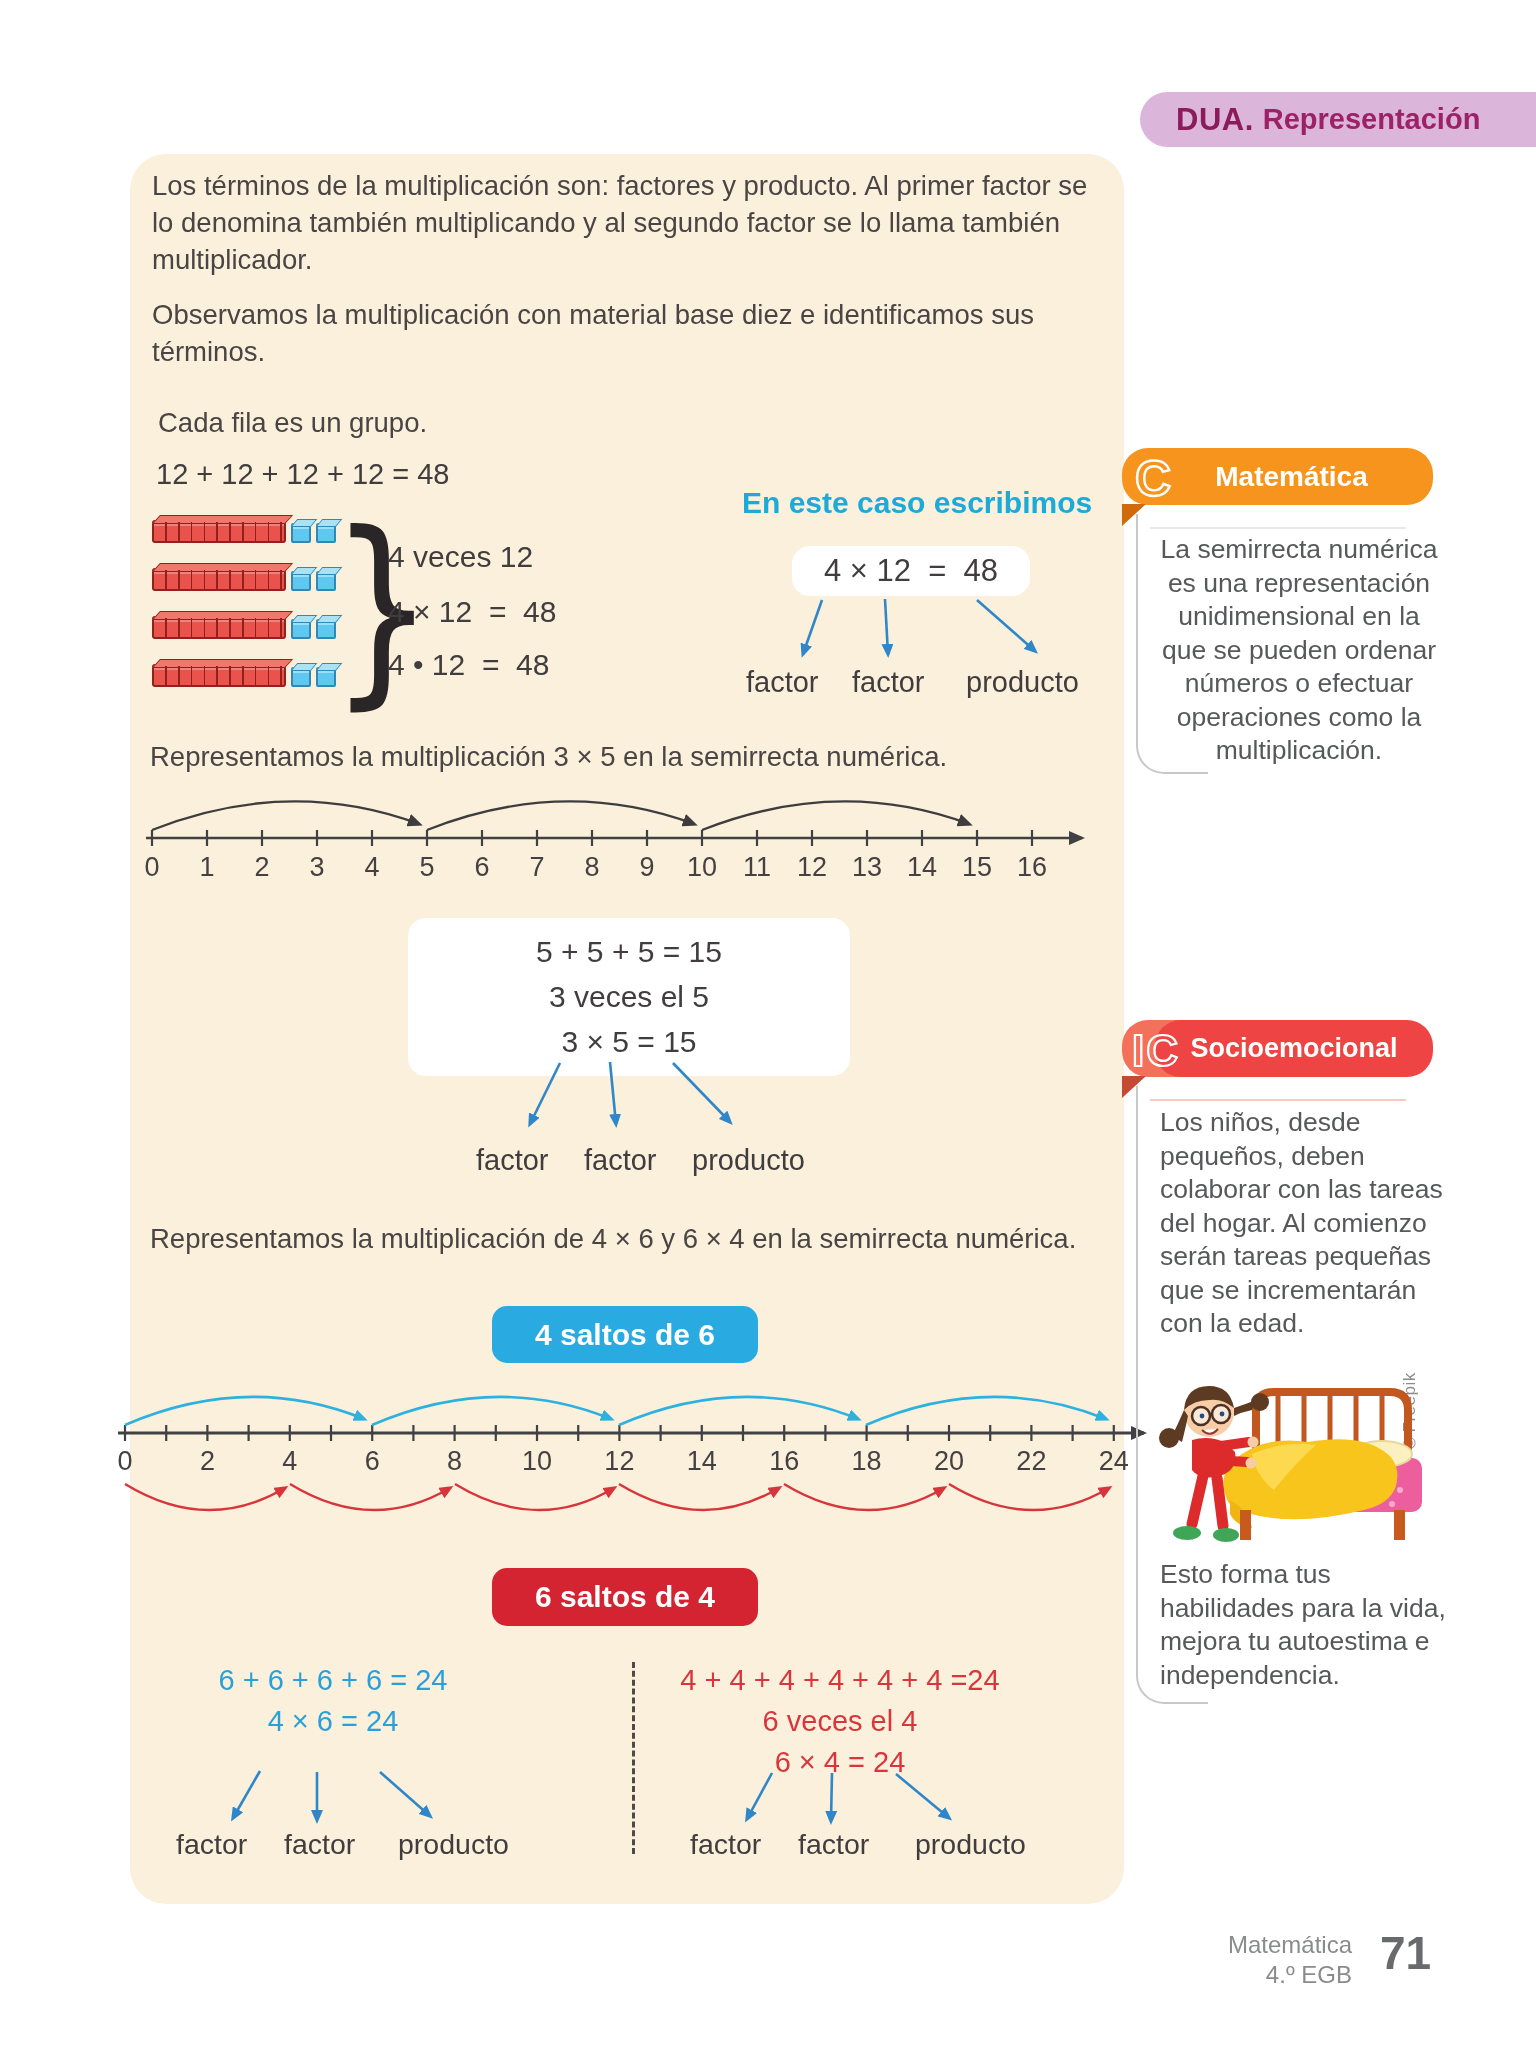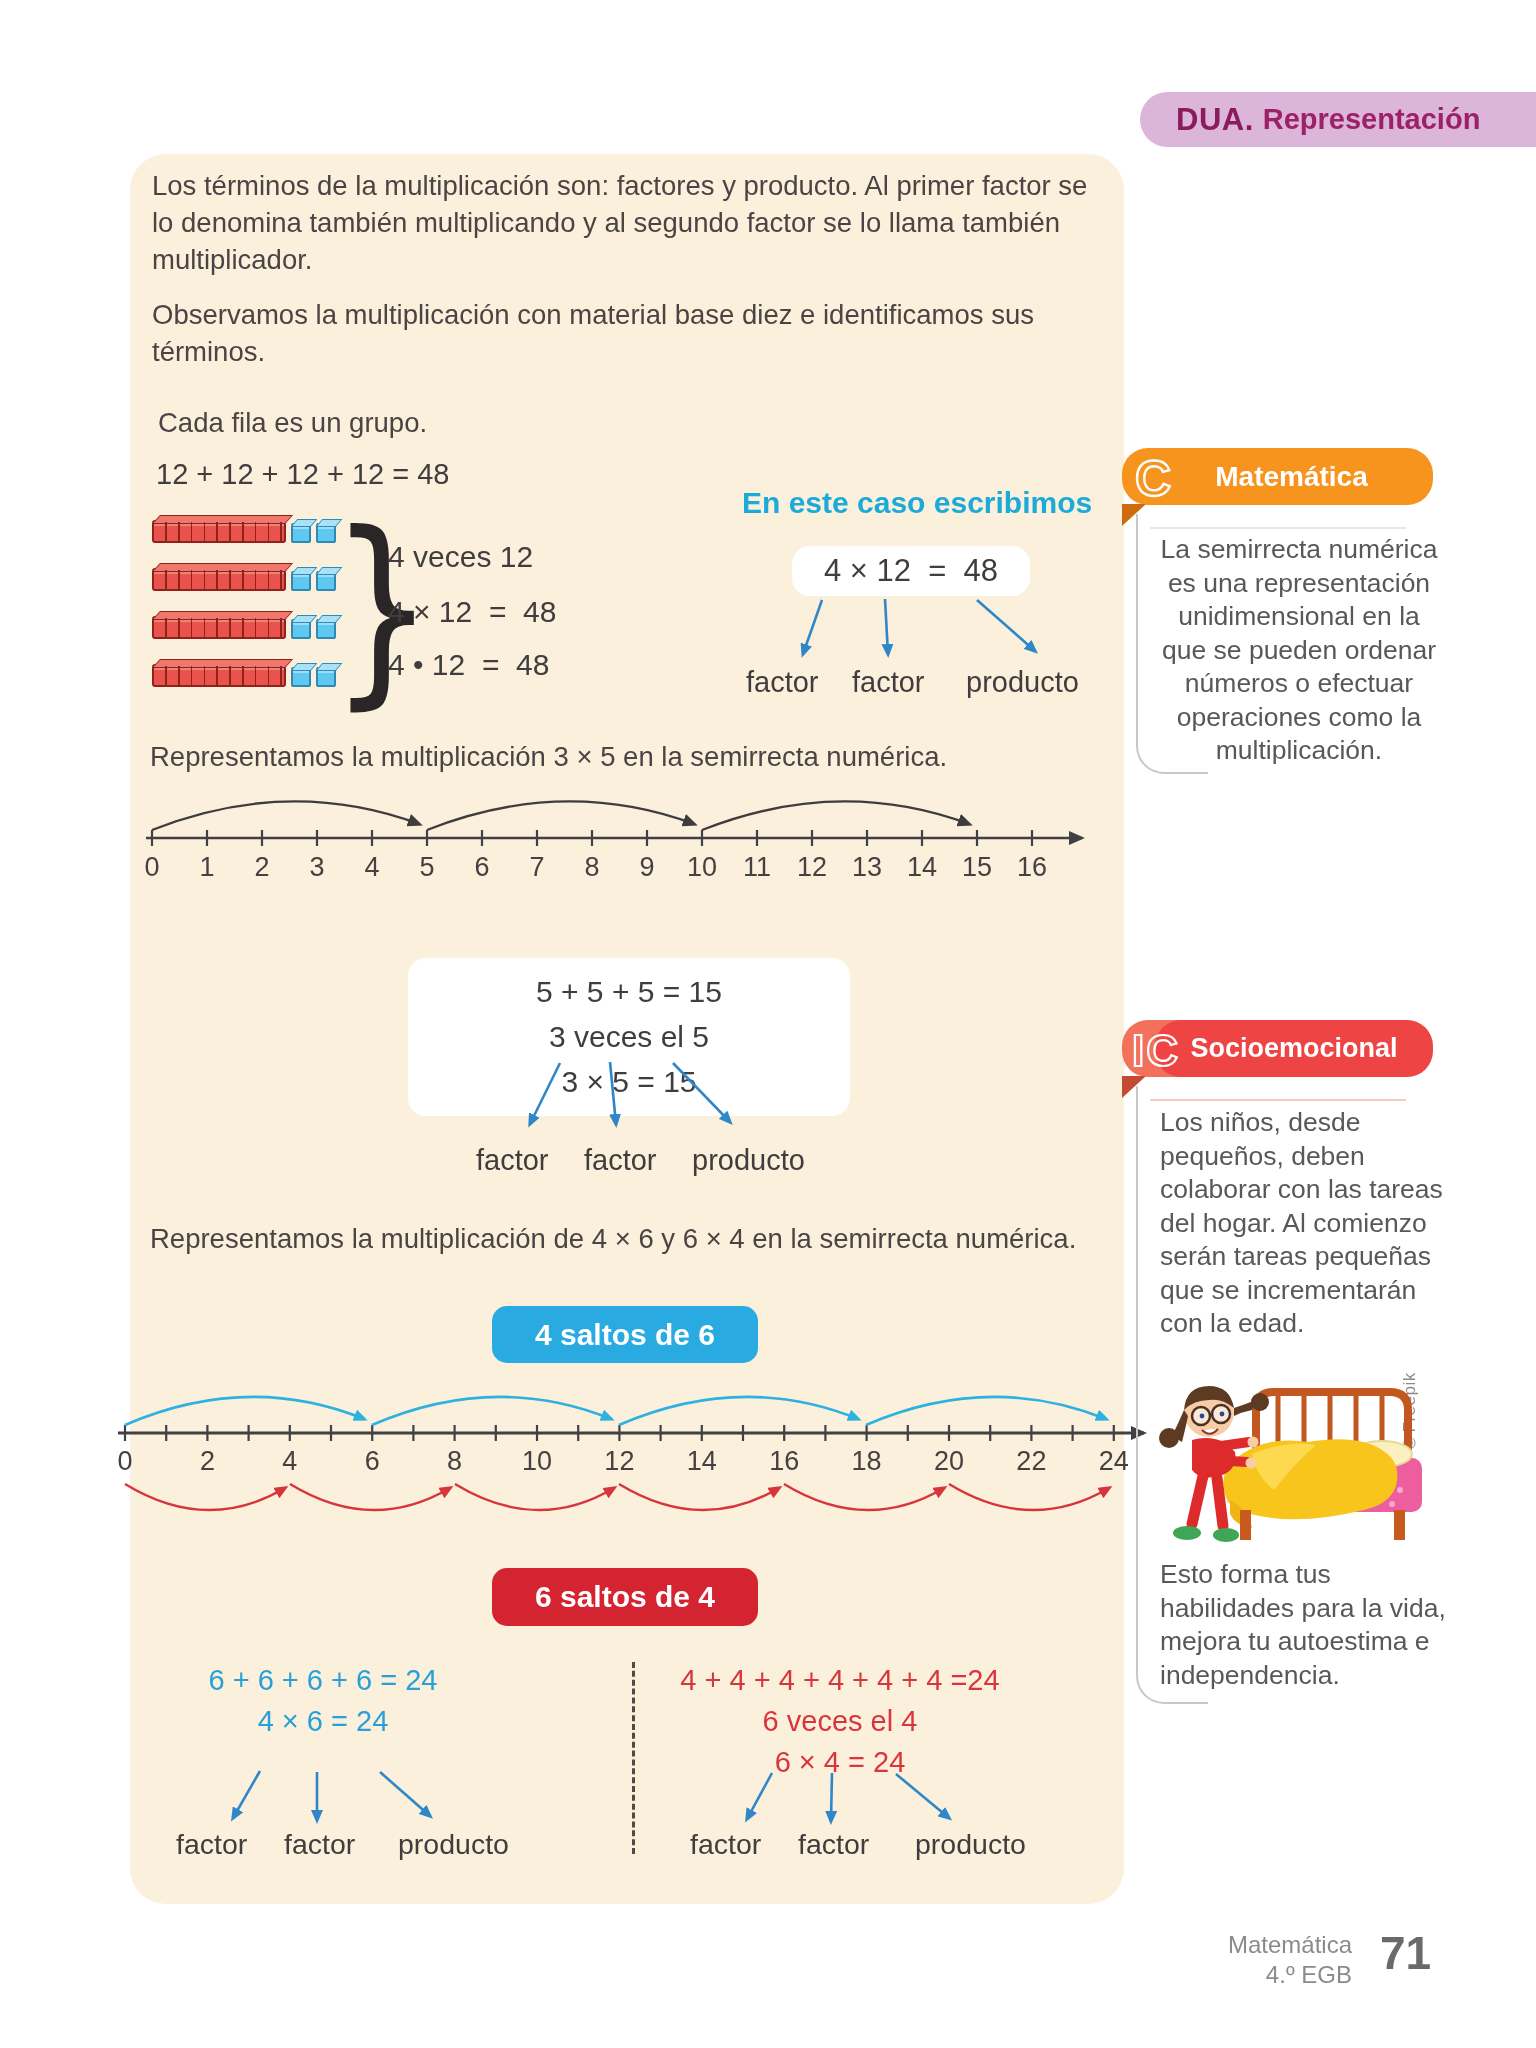--- a/index.html
+++ b/index.html
@@ -24,21 +24,21 @@
   .eq-dark{font-size:30px;color:#413d3e;}
   .caption{font-size:27.5px;color:#4a4444;}
   .case-title{font-size:30px;font-weight:700;color:#1caad8;}
   .white-box{
     background:#ffffff;border-radius:18px;
     display:flex;align-items:center;justify-content:center;
   }
   .white-box-col{
     background:#ffffff;border-radius:18px;
     display:flex;flex-direction:column;align-items:center;justify-content:space-evenly;
-    padding:6px 12px;box-sizing:border-box;margin-top:40px;
+    padding:6px 12px;box-sizing:border-box;
   }
   .factor-label{font-size:29px;color:#413d3e;}
   .block-row{display:flex;align-items:flex-end;margin-bottom:25px;height:23px;}
   .rod{
     width:134px;height:23px;background:#e9534b;border:2px solid #8f221c;
     border-radius:3px;position:relative;box-sizing:border-box;
     box-shadow:inset 0 4px 0 rgba(255,255,255,.28);
   }
   .rod::after{
     content:"";position:absolute;inset:0;
@@ -289,21 +289,21 @@
     <span class="ticklabel" style="left: 593.8px;">14</span>
     <span class="ticklabel" style="left: 676.2px;">16</span>
     <span class="ticklabel" style="left: 758.6px;">18</span>
     <span class="ticklabel" style="left: 841px;">20</span>
     <span class="ticklabel" style="left: 923.4px;">22</span>
     <span class="ticklabel" style="left: 1005.8px;">24</span>
   </div>
 
 <div class="abs jump-badge" style="left:492px;top:1568px;width:266px;height:58px;background:#d52431;">6 saltos de 4</div>
 
-<div class="abs col-eq blue-col" style="left:163px;top:1660px;width:320px;">
+<div class="abs col-eq blue-col" style="left:173px;top:1660px;width:320px;">
   <div>6 + 6 + 6 + 6 = 24</div>
   <div>4 × 6 = 24</div>
 </div>
 <svg class="abs" style="left:200px;top:1768px;" width="250" height="58">
   <g stroke="#2f87c9" stroke-width="2.6" fill="none">
     <path d="M60,3 L33,50" marker-end="url(#ah-blue)"></path>
     <path d="M117,4 L117,52" marker-end="url(#ah-blue)"></path>
     <path d="M180,4 L230,48" marker-end="url(#ah-blue)"></path>
   </g>
 </svg>

